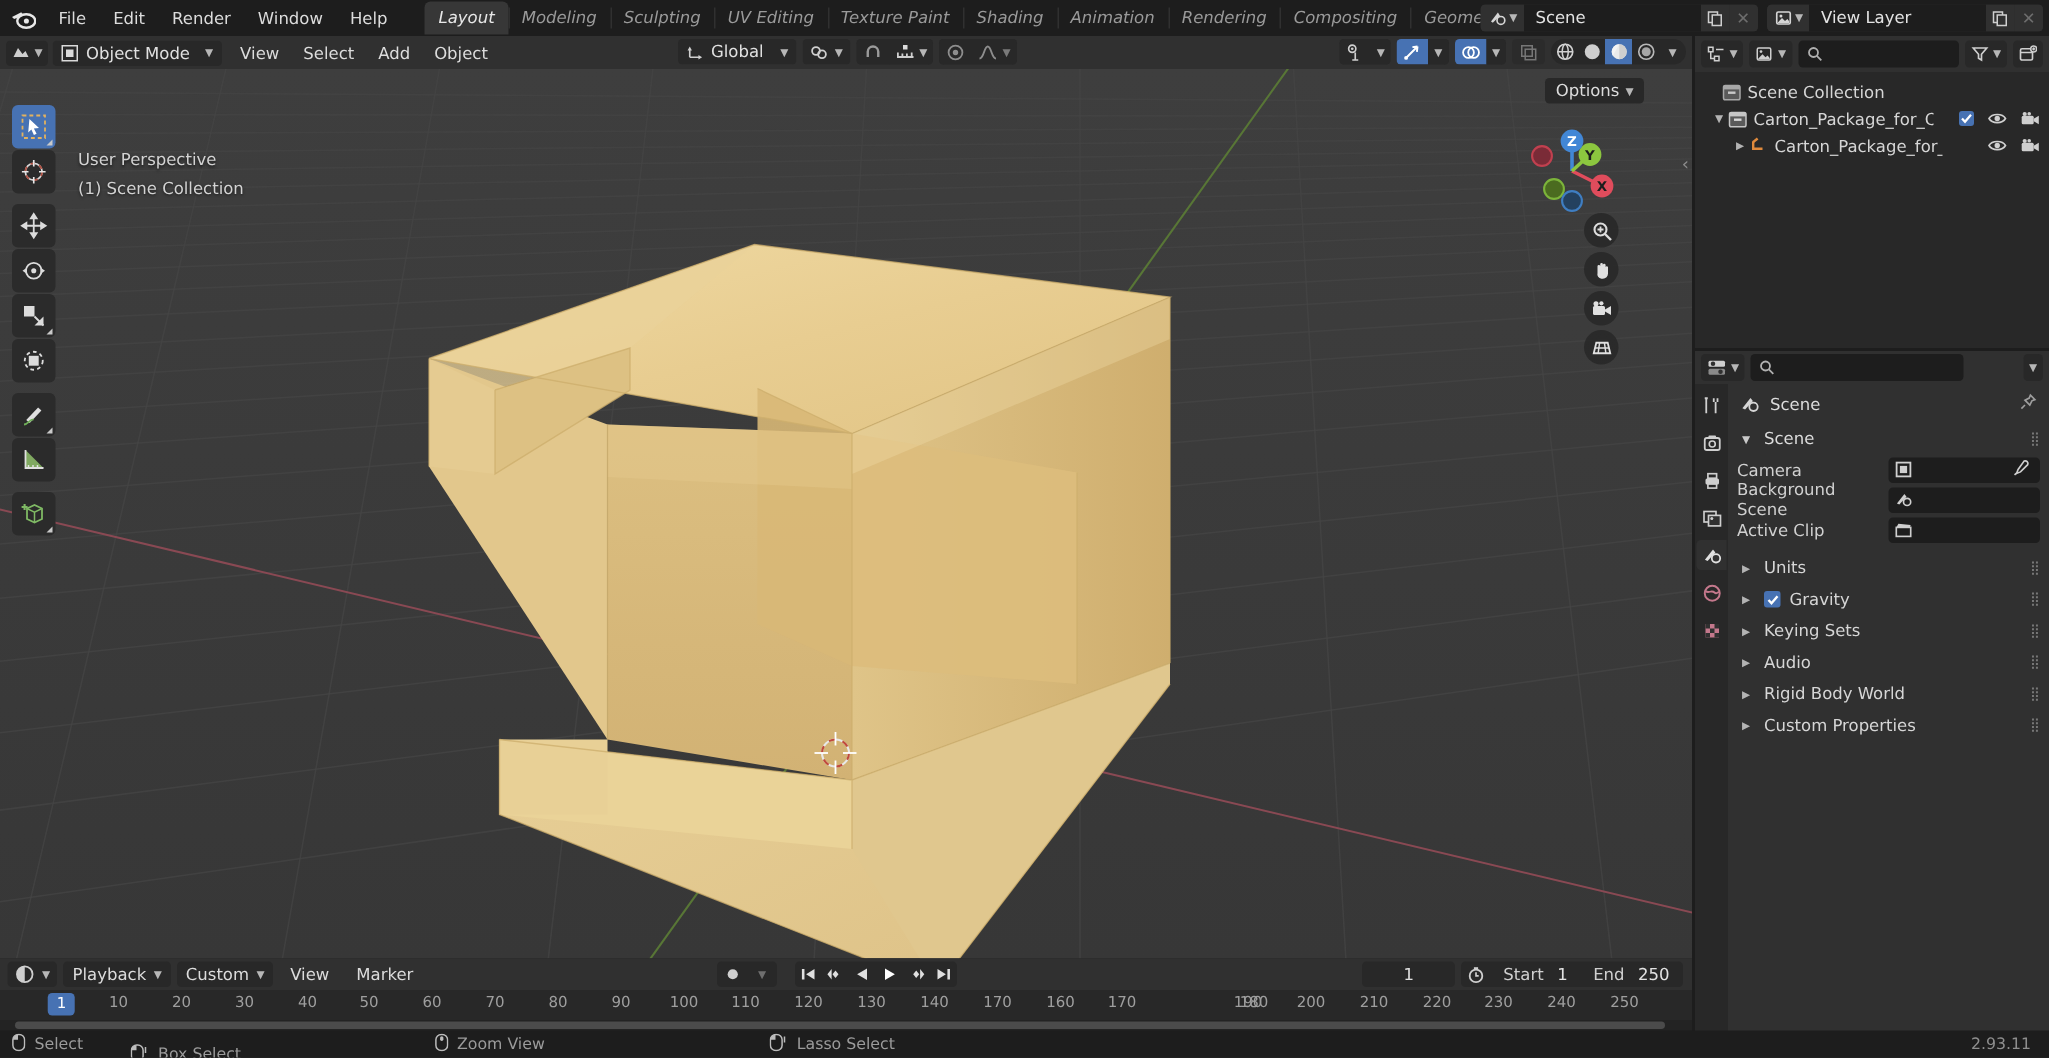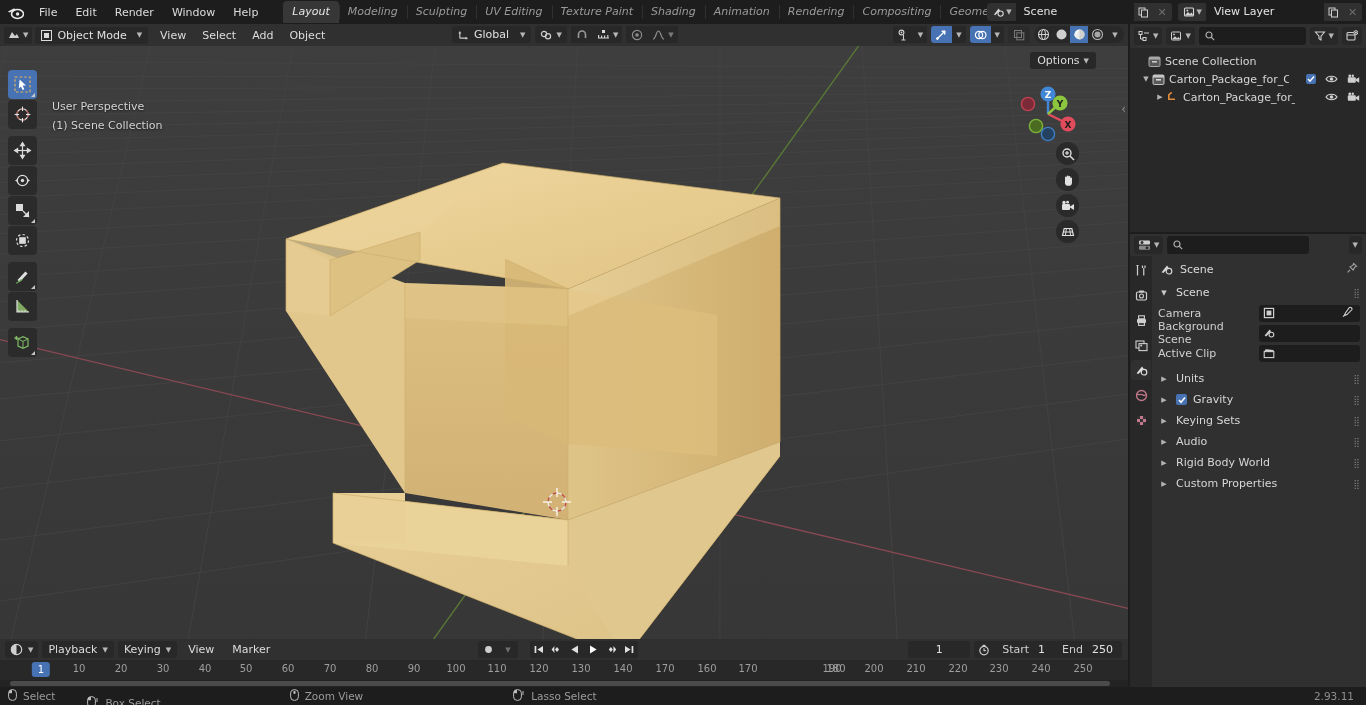--- a/index.html
+++ b/index.html
@@ -992,21 +992,21 @@
             <circle cx="6.5" cy="6.5" r="5.2" fill="none" stroke="#cfcfcf" stroke-width="1.2"></circle>
             <path d="M6.5 1.3 A5.2 5.2 0 0 0 6.5 11.7 Z" fill="#cfcfcf"></path>
           </svg>
         <span class="chev">▼</span>
       </div>
       <div class="tl-dd">
         <span>Playback</span>
         <span class="chev">▼</span>
       </div>
       <div class="tl-dd">
-        <span>Keying</span>
+        <span>Custom</span>
         <span class="chev">▼</span>
       </div>
       <div class="tl-menu">View</div>
       <div class="tl-menu">Marker</div>
 
       <div class="tl-center">
         <div class="rec-grp">
           <div class="rec-btn">
             <svg width="11" height="11" viewBox="0 0 11 11">
                 <circle cx="5.5" cy="5.5" r="3.4" fill="#cfcfcf"></circle>

